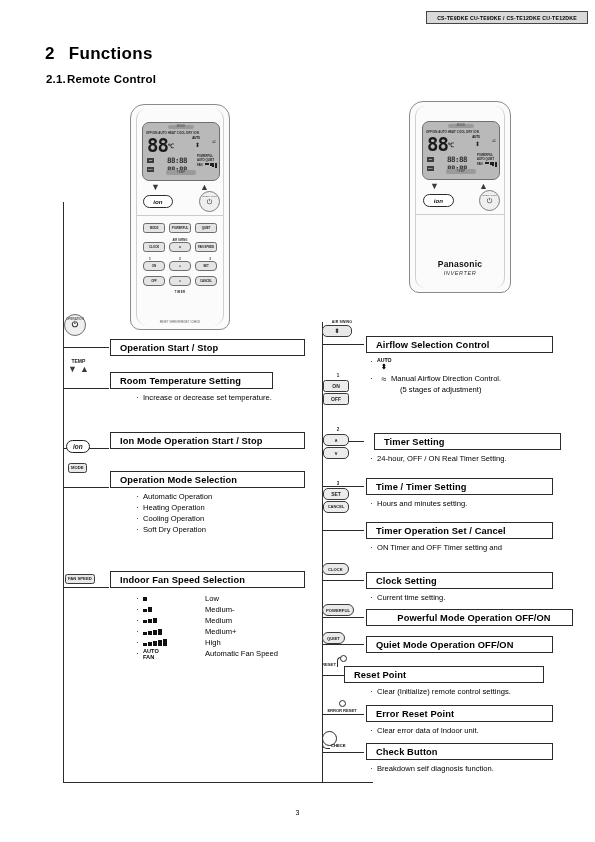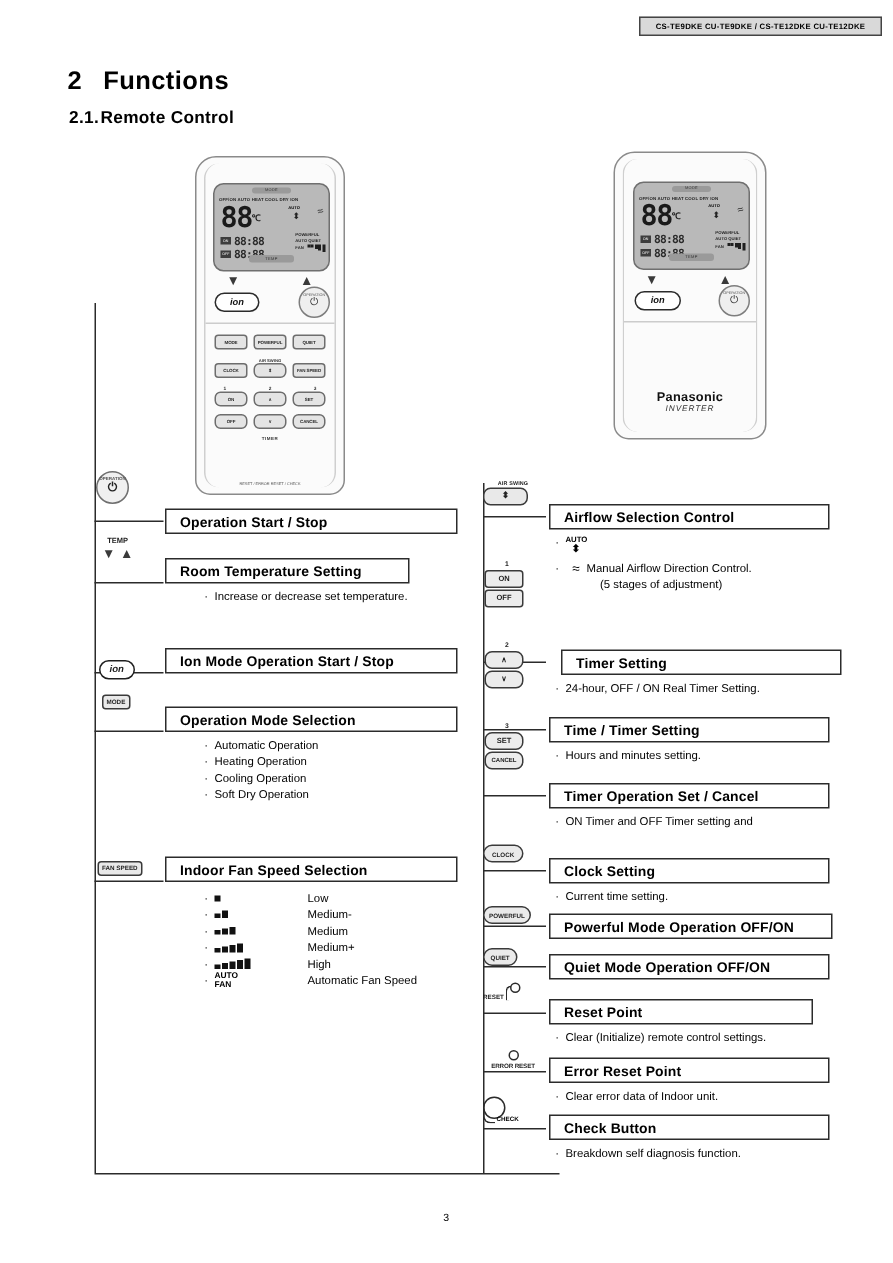--- a/index.html
+++ b/index.html
@@ -150,21 +150,21 @@
     right: 3px; top: 15px;
     font-size: 7px;
     color: #2a2a2a;
     transform: rotate(-18deg);
   }
   .lcd-timerrow {
     position: absolute;
     left: 4px;
     display: flex;
     align-items: center;
-    gap: 2px;
+    gap: 13px;
   }
   .lcd-timerrow.r1 { top: 33px; }
   .lcd-timerrow.r2 { top: 42px; }
   .lcd-tmark {
     width: 7px; height: 5px;
     background: #3d3d3d;
     font-size: 2.4px;
     color: #fff;
     text-align: center;
     line-height: 5px;
@@ -948,24 +948,24 @@
 </div>
 
 <div class="callout" style="left:366px; top:572px; width:187px;">Clock Setting</div>
 <div class="desc" style="left:366px; top:593px; width:222px;">
   <div class="li">
     <span class="bul">·</span>
     <span class="txt">Current time setting.</span>
   </div>
 </div>
 
-<div class="callout" style="left:366px; top:609px; width:189px;">Powerful Mode Operation OFF/ON</div>
+<div class="callout" style="left:366px; top:609px; width:207px;text-align:center;">Powerful Mode Operation OFF/ON</div>
 <div class="callout" style="left:366px; top:636px; width:187px;">Quiet Mode Operation OFF/ON</div>
 
-<div class="callout" style="left:366px; top:666px; width:176px;">Reset Point</div>
+<div class="callout" style="left:344px; top:666px; width:200px;">Reset Point</div>
 <div class="desc" style="left:366px; top:687px; width:222px;">
   <div class="li">
     <span class="bul">·</span>
     <span class="txt">Clear (Initialize) remote control settings.</span>
   </div>
 </div>
 
 <div class="callout" style="left:366px; top:705px; width:187px;">Error Reset Point</div>
 <div class="desc" style="left:366px; top:726px; width:222px;">
   <div class="li">

